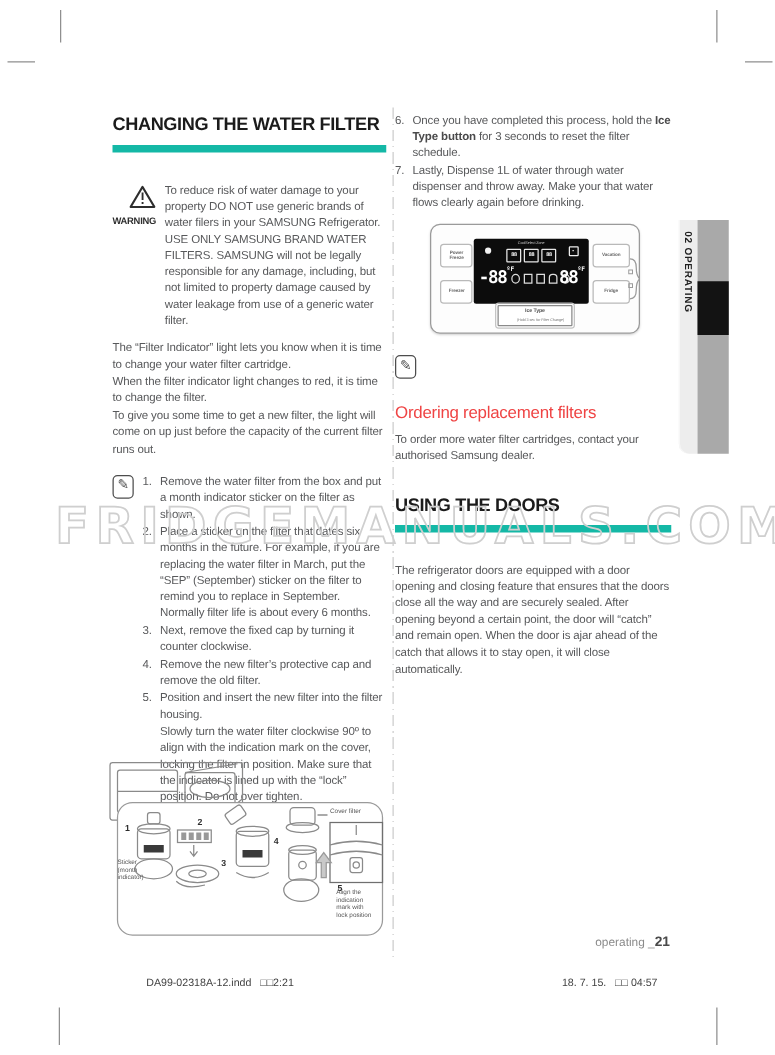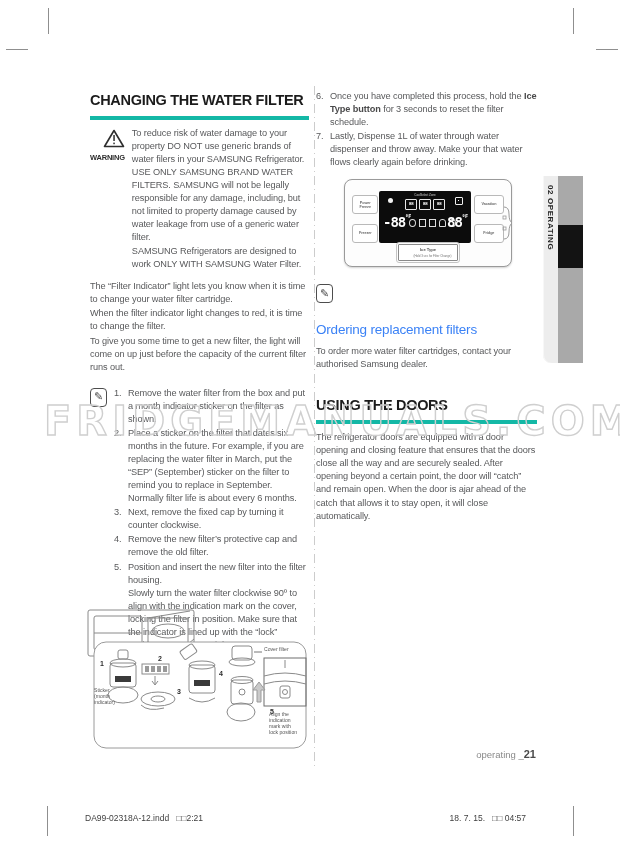--- a/index.html
+++ b/index.html
@@ -26,23 +26,23 @@
   #side-tab .tab-light{position:absolute;left:0;top:0;width:15px;height:187px;background:#ededed;border-radius:0 0 0 8px;box-shadow:inset 1px 0 0 #f7f7f7;}
   #side-tab .tab-text{position:absolute;left:3px;top:9px;writing-mode:vertical-rl;font-size:8px;font-weight:bold;color:#1f1f1f;letter-spacing:0.6px;white-space:nowrap;}
   #side-tab .tab-strip{position:absolute;left:15px;top:0;width:25px;height:187px;background:#a9a9a9;}
   #side-tab .tab-black{position:absolute;left:15px;top:49px;width:25px;height:43px;background:#131313;}
   
   .col{position:absolute;font-size:9.2px;line-height:1.42;letter-spacing:-0.1px;}
   #col-left{left:90px;top:90px;width:219px;}
   #col-right{left:316px;top:90px;width:221px;}
   h1.sec{
     font-size:14.5px;font-weight:bold;color:#1b1b1b;letter-spacing:-0.3px;
-    margin:0 0 7px 0;padding-bottom:5px;border-bottom:4px solid #14b8a6;
+    margin:0 0 24px 0;padding-bottom:5px;border-bottom:6px solid #14b8a6;
   }
-  h2.sub{font-size:13.5px;font-weight:normal;color:#3b82f6;letter-spacing:-0.2px;margin:17px 0 5px 0;}
+  h2.sub{font-size:13.5px;font-weight:normal;color:#ef4444;letter-spacing:-0.2px;margin:17px 0 5px 0;}
   p.body{margin:0 0 1px 0;}
   .mt8{margin-top:8px;}
   
   .warn-row{display:flex;gap:7px;margin-top:2px;}
   .warn-icon-col{flex:0 0 34px;text-align:right;padding-top:2px;}
   .warn-label{font-size:7.5px;font-weight:bold;color:#2e2e2e;letter-spacing:-0.2px;margin-top:1px;}
   .warn-text{flex:1;}
   
   .note-row{display:flex;gap:7px;margin-top:13px;}
   .note-icon{flex:0 0 15px;width:15px;height:17px;border:1.5px solid #4d4d4d;border-radius:4px;
@@ -84,21 +84,21 @@
   #ice-btn .l2{display:block;font-size:6px;color:#777;transform:scale(0.5);line-height:6px;white-space:nowrap;}
   #panel-bracket{position:absolute;right:-1px;top:26px;}
   
   #diagram{position:absolute;left:86px;top:602px;width:230px;height:150px;}
   .dg-label{position:absolute;font-size:6px;line-height:1.15;color:#555555;transform:scale(0.85);transform-origin:left top;white-space:pre-line;}
   .dg-num{position:absolute;font-size:7px;font-weight:bold;color:#2c2c2c;}
   
   #page-label{position:absolute;left:316px;top:748px;width:220px;text-align:right;font-size:9.5px;color:#8a8a8a;}
   #page-label b{font-size:11px;color:#4a4a4a;letter-spacing:0;}
   
-  .print-foot{position:absolute;top:813px;font-size:8.5px;color:#3f3f3f;letter-spacing:0;}
+  .print-foot{position:absolute;top:781px;font-size:8.5px;color:#3f3f3f;letter-spacing:0;margin-left:32px;}
   #foot-left{left:85px;}
   #foot-right{right:94px;}
 </style>
 </head>
 <body>
 
 <div class="crop" style="left:48px;top:8px;width:1px;height:26px;"></div>
 <div class="crop" style="left:573px;top:8px;width:1px;height:26px;"></div>
 <div class="crop" style="left:6px;top:49px;width:22px;height:1px;"></div>
 <div class="crop" style="left:596px;top:49px;width:22px;height:1px;"></div>
@@ -123,21 +123,20 @@
     <div class="warn-icon-col">
       <svg width="22" height="19" viewBox="0 0 22 19">
         <path d="M11 1.5 L20.5 17.5 H1.5 Z" fill="none" stroke="#2e2e2e" stroke-width="1.6" stroke-linejoin="round"></path>
         <rect x="10.3" y="6" width="1.5" height="6" fill="#2e2e2e"></rect>
         <rect x="10.3" y="13.6" width="1.5" height="1.6" fill="#2e2e2e"></rect>
       </svg>
       <div class="warn-label">WARNING</div>
     </div>
     <div class="warn-text">
       <p class="body">To reduce risk of water damage to your property DO NOT use generic brands of water filers in your SAMSUNG Refrigerator. USE ONLY SAMSUNG BRAND WATER FILTERS. SAMSUNG will not be legally responsible for any damage, including, but not limited to property damage caused by water leakage from use of a generic water filter.</p>
-      <p class="body">SAMSUNG Refrigerators are designed to work ONLY WITH SAMSUNG Water Filter.</p>
     </div>
   </div>
 
   <div class="mt8">
     <p class="body">The “Filter Indicator” light lets you know when it is time to change your water filter cartridge.</p>
     <p class="body">When the filter indicator light changes to red, it is time to change the filter.</p>
     <p class="body">To give you some time to get a new filter, the light will come on up just before the capacity of the current filter runs out.</p>
   </div>
 
   <div class="note-row">

